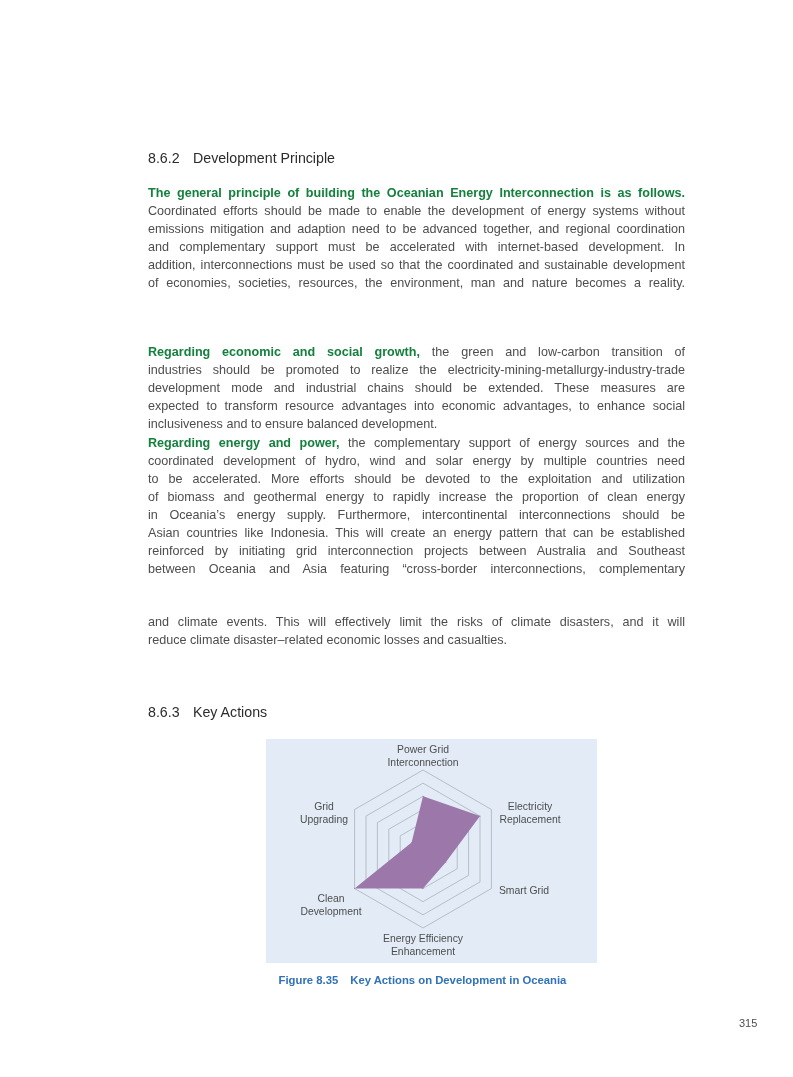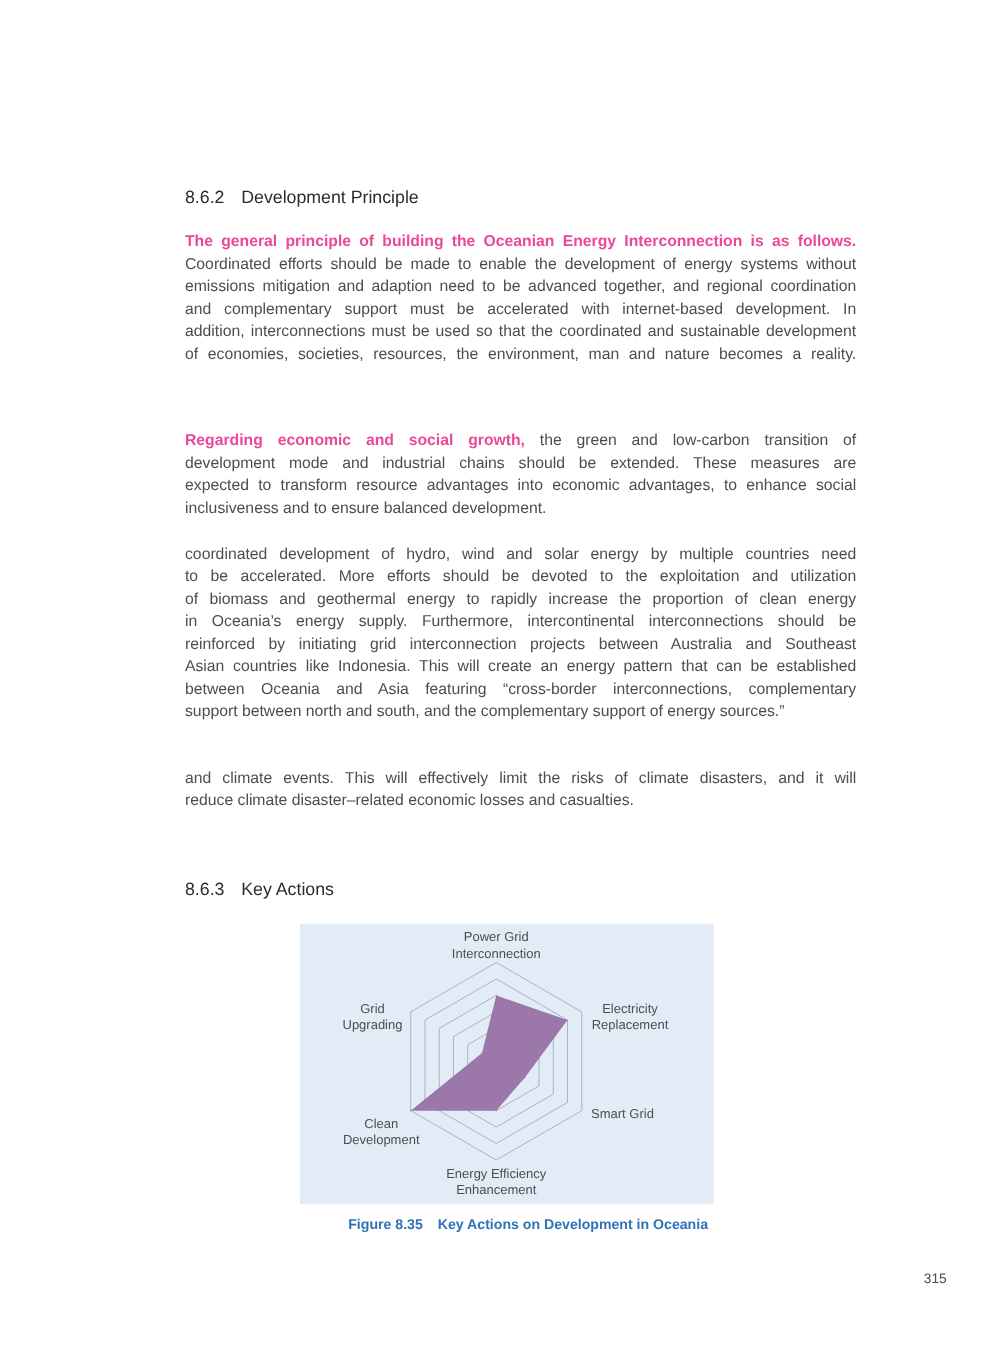--- a/index.html
+++ b/index.html
@@ -2,24 +2,24 @@
 <html><head>
 <meta charset="utf-8">
 <style>
   html, body { margin: 0; padding: 0; background: #ffffff; }
   body { width: 793px; height: 1077px; position: relative; overflow: hidden;
          font-family: "Liberation Sans", sans-serif; color: #4a4a4a; }
   .heading { position: absolute; left: 148px; font-weight: normal; font-size: 14.2px; color: #2b2b2b; }
   .heading .num { display: inline-block; width: 45px; }
   .para { position: absolute; left: 148px; width: 537px; font-size: 12.6px; line-height: 18px;
           text-align: justify; color: #4d4d4d; margin: 0; }
-  .para b { color: #ec4899; }
+  .para b { color: #15803d; }
   .para .line { display: block; text-align: justify; text-align-last: justify; white-space: nowrap; }
   .para .line.last { text-align-last: left; }
-  #chart-box { position: absolute; left: 240px; top: 739px; width: 331px; height: 224px; background: #e3ecf6; }
+  #chart-box { position: absolute; left: 266px; top: 739px; width: 331px; height: 224px; background: #e3ecf6; }
   #radar { position: absolute; left: 0; top: 0; }
   .axis-label { font-family: "Liberation Sans", sans-serif; font-size: 10.4px; fill: #4d4d4d; }
   .caption { position: absolute; left: 251px; width: 331px; top: 974px; text-align: center;
              font-size: 11.3px; font-weight: bold; color: #2f72b8; }
   .caption .fig { margin-right: 12px; padding-left: 12px; }
   .page-num { position: absolute; left: 739px; top: 1017px; font-size: 11px; color: #4d4d4d; }
 </style>
 </head>
 <body>
 
@@ -31,34 +31,35 @@
   <span class="line"><b>The general principle of building the Oceanian Energy Interconnection is as follows.</b></span>
   <span class="line">Coordinated efforts should be made to enable the development of energy systems without</span>
   <span class="line">emissions mitigation and adaption need to be advanced together, and regional coordination</span>
   <span class="line">and complementary support must be accelerated with internet-based development. In</span>
   <span class="line">addition, interconnections must be used so that the coordinated and sustainable development</span>
   <span class="line">of economies, societies, resources, the environment, man and nature becomes a reality.</span>
 </div>
 
 <div class="para" style="top:343px;">
   <span class="line"><b>Regarding economic and social growth,</b> <span>the green and low-carbon transition of</span></span>
+  <span class="line">industries should be promoted to realize the electricity-mining-metallurgy-industry-trade</span>
   <span class="line">development mode and industrial chains should be extended. These measures are</span>
   <span class="line">expected to transform resource advantages into economic advantages, to enhance social</span>
   <span class="line last">inclusiveness and to ensure balanced development.</span>
 </div>
 
 <div class="para" style="top:434px;">
+  <span class="line"><b>Regarding energy and power,</b> <span>the complementary support of energy sources and the</span></span>
   <span class="line">coordinated development of hydro, wind and solar energy by multiple countries need</span>
   <span class="line">to be accelerated. More efforts should be devoted to the exploitation and utilization</span>
   <span class="line">of biomass and geothermal energy to rapidly increase the proportion of clean energy</span>
   <span class="line">in Oceania’s energy supply. Furthermore, intercontinental interconnections should be</span>
+  <span class="line">Asian countries like Indonesia. This will create an energy pattern that can be established</span>
   <span class="line">reinforced by initiating grid interconnection projects between Australia and Southeast</span>
-  <span class="line">Asian countries like Indonesia. This will create an energy pattern that can be established</span>
   <span class="line">between Oceania and Asia featuring “cross-border interconnections, complementary</span>
-  <span class="line last">support between north and south, and the complementary support of energy sources.”</span>
 </div>
 
 <div class="para" style="top:613px;">
   <span class="line">and climate events. This will effectively limit the risks of climate disasters, and it will</span>
   <span class="line last">reduce climate disaster–related economic losses and casualties.</span>
 </div>
 
 <div class="heading" style="top:704px;">
   <span class="num">8.6.3</span><span>Key Actions</span>
 </div>

